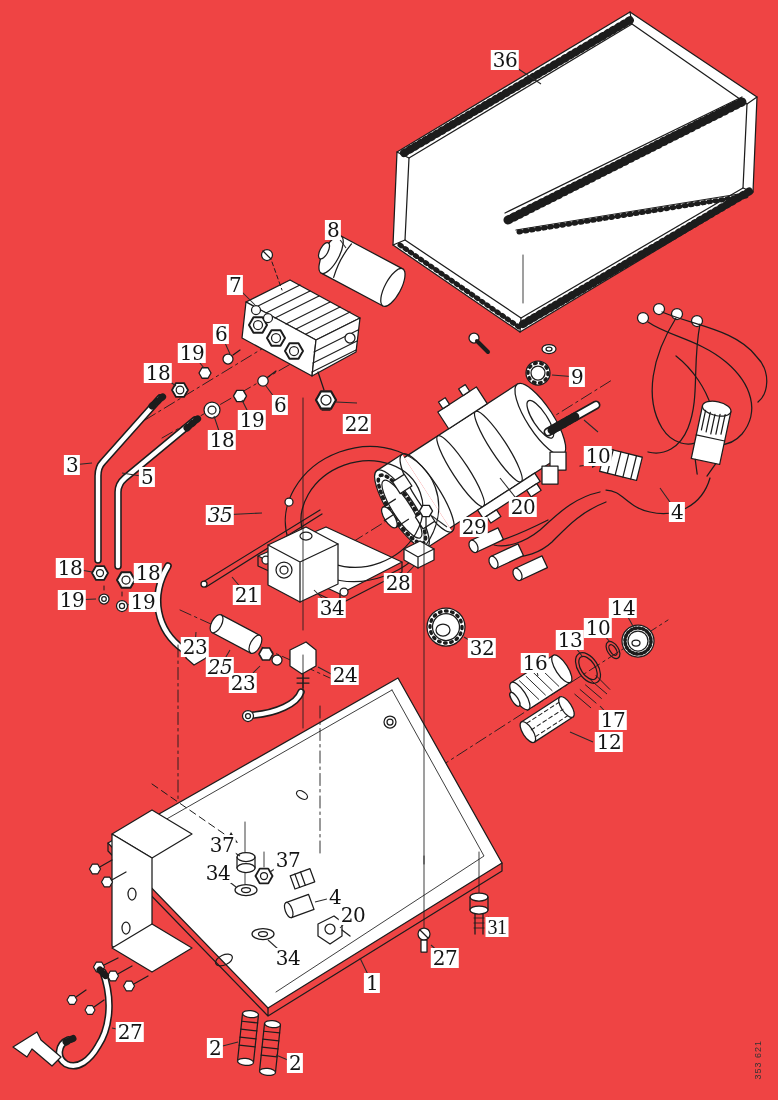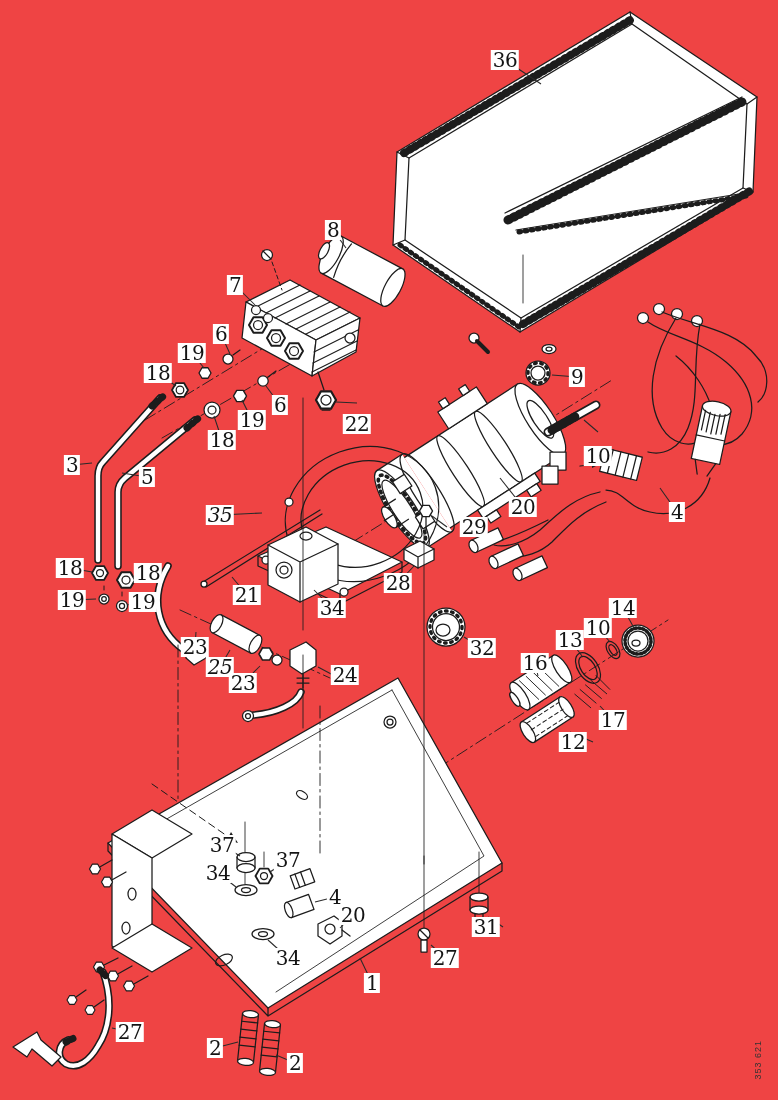--- a/index.html
+++ b/index.html
@@ -537,28 +537,28 @@
       <div class="callout" style="left: 195px; top: 647px;">23</div>
       <div class="callout" style="left: 220px; top: 667px; font-style: italic;">25</div>
       <div class="callout" style="left: 243px; top: 683px;">23</div>
       <div class="callout" style="left: 345px; top: 675px;">24</div>
       <div class="callout" style="left: 482px; top: 648px;">32</div>
       <div class="callout" style="left: 623px; top: 608px;">14</div>
       <div class="callout" style="left: 598px; top: 628px;">10</div>
       <div class="callout" style="left: 570px; top: 640px;">13</div>
       <div class="callout" style="left: 535px; top: 663px;">16</div>
       <div class="callout" style="left: 613px; top: 720px;">17</div>
-      <div class="callout" style="left: 573px; top: 742px;">12</div>
+      <div class="callout" style="left: 609px; top: 742px;">12</div>
       <div class="callout" style="left: 222px; top: 845px;">37</div>
       <div class="callout" style="left: 218px; top: 873px;">34</div>
       <div class="callout" style="left: 288px; top: 860px;">37</div>
       <div class="callout" style="left: 335px; top: 897px;">4</div>
       <div class="callout" style="left: 353px; top: 915px;">20</div>
       <div class="callout" style="left: 288px; top: 958px;">34</div>
-      <div class="callout" style="left: 486px; top: 927px;">31</div>
+      <div class="callout" style="left: 497px; top: 927px; font-family: Liberation Serif, serif;">31</div>
       <div class="callout" style="left: 445px; top: 958px;">27</div>
       <div class="callout" style="left: 372px; top: 983px;">1</div>
       <div class="callout" style="left: 130px; top: 1032px;">27</div>
       <div class="callout" style="left: 215px; top: 1048px;">2</div>
       <div class="callout" style="left: 295px; top: 1063px;">2</div>
     </div>
 
 <div id="docnum">353 621</div>
 
 </div>

